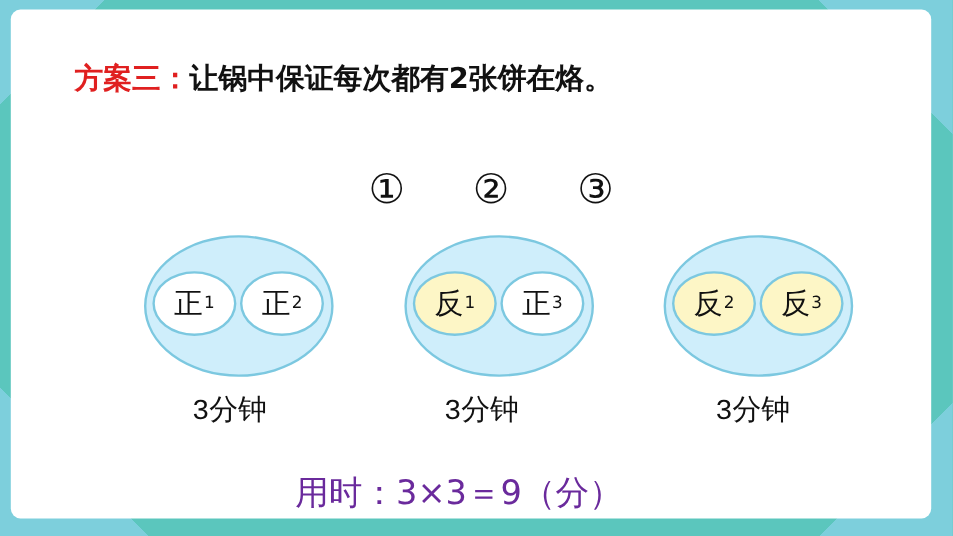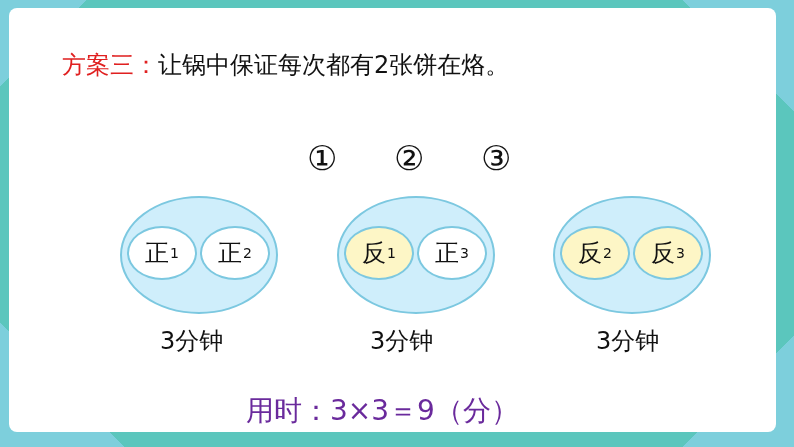--- a/index.html
+++ b/index.html
@@ -6,34 +6,34 @@
   body { width:794px; height:447px; position:relative; overflow:hidden;
     font-family: "DejaVu Sans", "Liberation Sans", sans-serif; background:#5bc6bd; }
   .frame { position:absolute; inset:0;
     background:
       linear-gradient(135deg, #7dcfdc 0 7%, transparent 7%),
       linear-gradient(225deg, #7dcfdc 0 9%, transparent 9%),
       linear-gradient(45deg, #7dcfdc 0 10%, transparent 10%),
       linear-gradient(315deg, #7dcfdc 0 9%, transparent 9%),
       #5bc6bd; }
   .panel { position:absolute; left:9px; top:8px; width:767px; height:424px; background:#fff; border-radius:8px; }
-  .title { position:absolute; left:62px; top:49px; font-size:24px; font-weight:normal; white-space:nowrap; letter-spacing:0px; }
+  .title { position:absolute; left:62px; top:49px; font-size:24px; font-weight:bold; white-space:nowrap; letter-spacing:0px; }
   .title .lead { color:#e02020; }
   .title .body { color:#111; }
   .circled { position:absolute; top:141px; font-size:34px; color:#111; line-height:34px; }
   .group { position:absolute; top:196px; width:158px; height:118px; }
   .outer { position:absolute; inset:0; border-radius:50%; background:#cfeefb; border:2px solid #7cc8e0; box-sizing:border-box; }
   .inner { position:absolute; top:30px; width:70px; height:54px; border-radius:50%; border:2px solid #7cc8e0; box-sizing:border-box;
     display:flex; align-items:center; justify-content:center; font-size:24px; color:#111; }
   .inner.left { left:7px; }
   .inner.right { left:80px; }
   .inner.front { background:#ffffff; }
   .inner.back { background:#fdf6c6; }
   .inner sub { font-size:14px; vertical-align:-6px; margin-left:1px; }
-  .dur { position:absolute; top:325px; font-size:24px; color:#111; white-space:nowrap; }
+  .dur { position:absolute; top:325px; font-size:24px; color:#111; white-space:nowrap;font-family:Liberation Mono, monospace; }
   .total { position:absolute; left:246px; top:392px; font-size:28px; color:#6a2a9c; white-space:nowrap; }
 </style>
 </head>
 <body>
 
 <div class="frame"></div>
 <div class="panel"></div>
 
 <div class="title">
   <span class="lead">方案三：</span><span class="body">让锅中保证每次都有2张饼在烙。</span>

